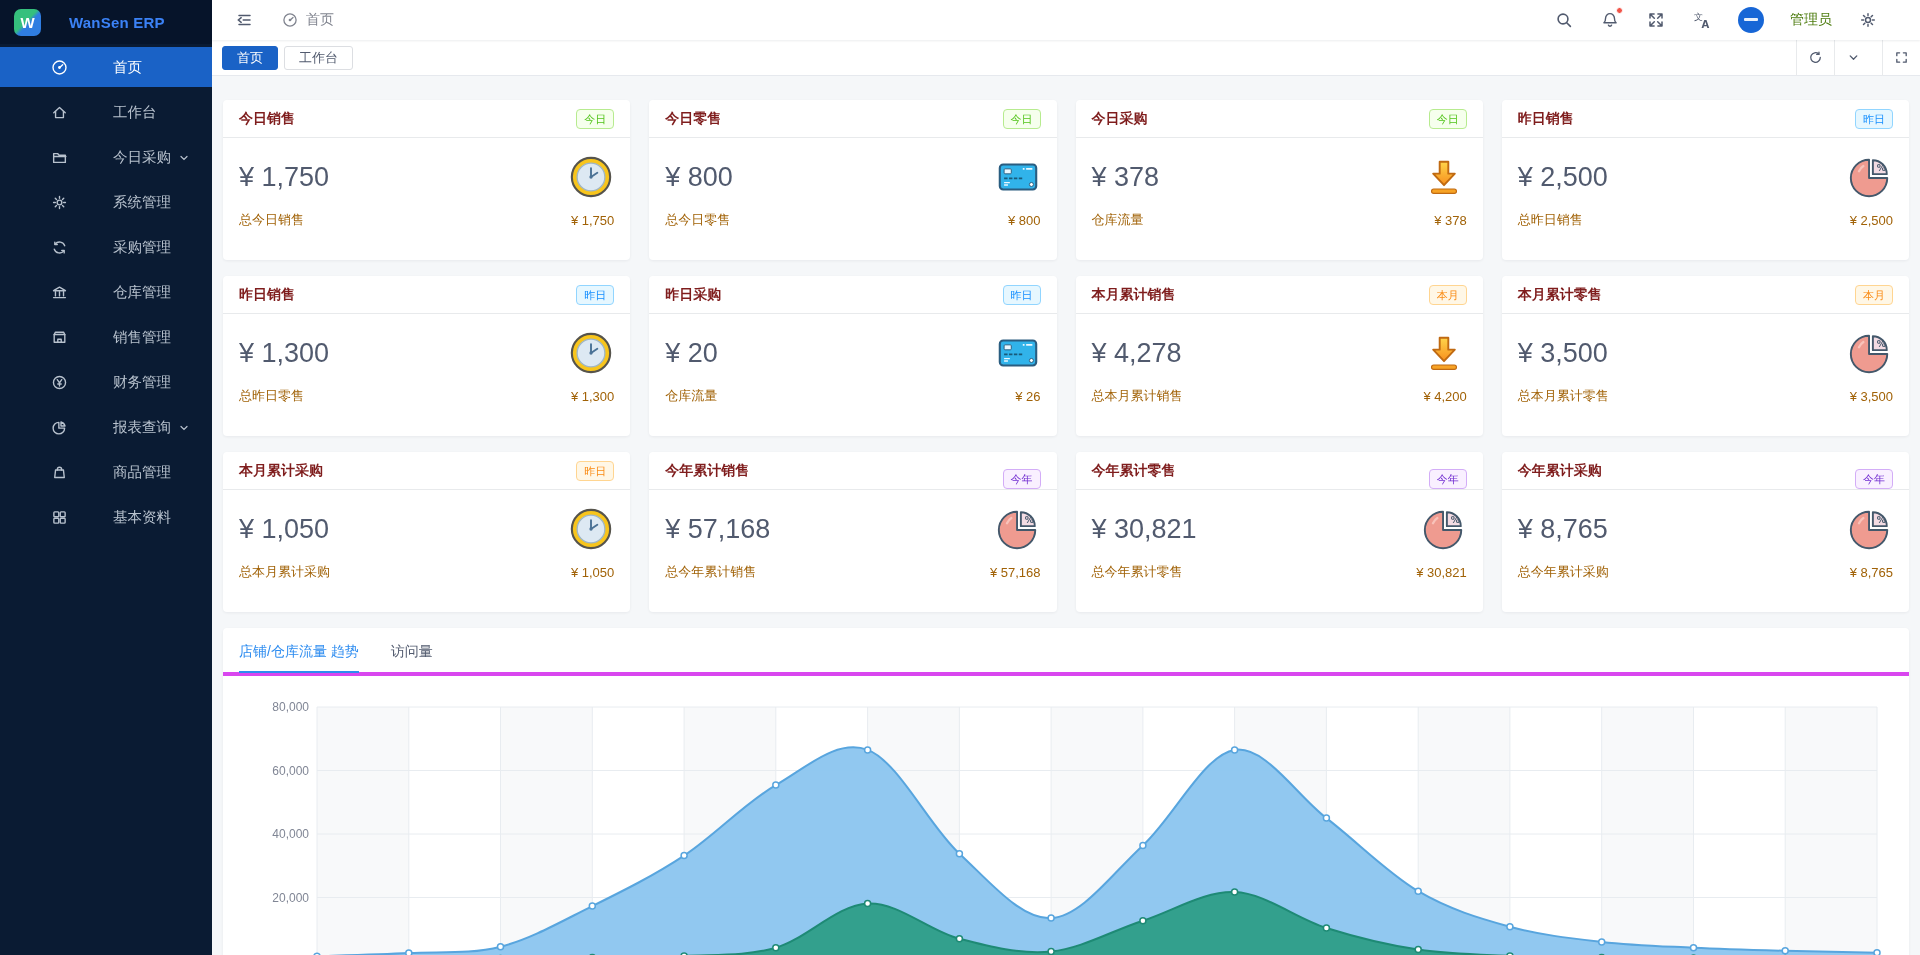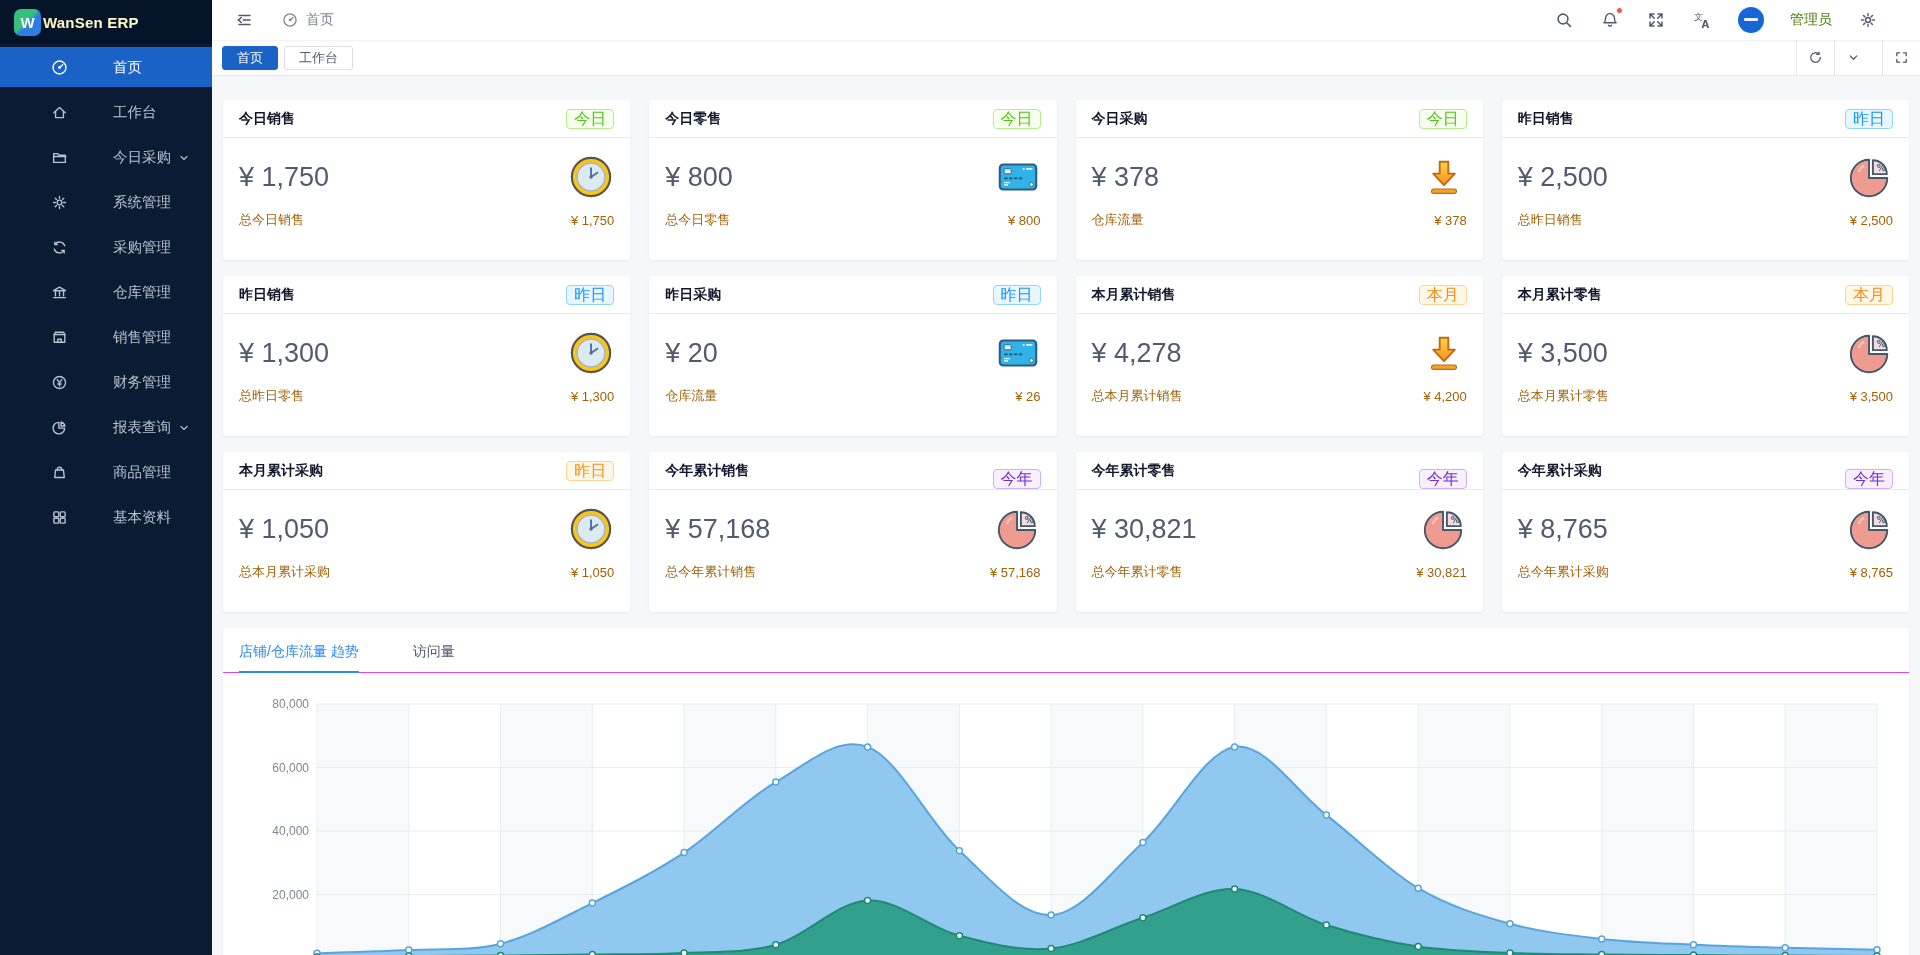--- a/index.html
+++ b/index.html
@@ -4,21 +4,21 @@
 <style>
   * { margin:0; padding:0; box-sizing:border-box; }
   html,body { width:1920px; height:955px; overflow:hidden; }
   body { font-family:"Liberation Sans","DejaVu Sans",sans-serif; font-size:14px; color:#515a6e; background:#f5f7f9; }
   .app { display:flex; width:1920px; height:955px; }
 
   
   .sidebar { width:212px; height:955px; background:#0a1b33; flex:none; }
   .logo-row { height:44px; display:flex; align-items:center; padding-left:14px; background:#06142a; }
   .logo-mark { width:27px; height:27px; border-radius:7px; background:linear-gradient(135deg,#35c07d 45%,#2f7de1 55%); color:#fff; font-weight:bold; font-size:15px; display:flex; align-items:center; justify-content:center; }
-  .logo-text { color:#fef9c3; font-weight:bold; font-size:15px; margin-left:2px; letter-spacing:.2px; }
+  .logo-text { color:#3b82f6; font-weight:bold; font-size:15px; margin-left:28px; letter-spacing:.2px; }
   .menu { padding-top:3px; }
   .menu-item { position:relative; height:40px; margin-bottom:5px; display:flex; align-items:center; padding-left:51px; color:#b8c2ce; cursor:pointer; }
   .menu-item.active { background:#1a62c6; color:#fff; }
   .menu-item .mi-icon { width:22px; height:17px; margin-right:40px; flex:none; display:flex; align-items:center; }
   .menu-item .mi-icon svg { width:17px; height:17px; }
   .menu-item .label { font-size:14.5px; }
   .menu-item .chev { position:absolute; right:22px; top:14px; width:12px; height:12px; }
   .menu-item .chev svg { width:12px; height:12px; }
 
   
@@ -45,35 +45,35 @@
   .page-tab.active { background:#1a62c6; border-color:#1a62c6; color:#fff; }
   .tab-ctrl { width:38px; height:36px; border-left:1px solid #e8eaec; display:flex; align-items:center; justify-content:center; color:#515a6e; cursor:pointer; }
   .tab-ctrl svg { width:15px; height:15px; }
   .tab-ctrl.last { margin-left:10px; }
 
   
   .content { flex:1; padding:24px 11px 0 11px; background:#f5f7f9; overflow:hidden; }
   .cards { display:grid; grid-template-columns:repeat(4,1fr); column-gap:19px; row-gap:16px; }
   .card { background:#fff; border-radius:4px; height:160px; box-shadow:0 1px 3px rgba(0,21,41,.06); }
   .card-head { height:38px; line-height:37px; padding:0 16px; border-bottom:1px solid #e8eaec; display:flex; align-items:center; justify-content:space-between; }
-  .card-title { font-size:14px; font-weight:bold; color:#0f172a; }
-  .badge { font-size:16px; line-height:18px; padding:0 7px; border-radius:4px; border:1px solid; }
+  .card-title { font-size:14px; font-weight:bold; color:#7f1d1d; }
+  .badge { font-size:11px; line-height:18px; padding:0 7px; border-radius:4px; border:1px solid; }
   .badge[data-color="green"]  { color:#52c41a; background:#f6ffed; border-color:#b7eb8f; }
   .badge[data-color="blue"]   { color:#1890ff; background:#e6f7ff; border-color:#91d5ff; }
   .badge[data-color="orange"] { color:#fa8c16; background:#fff7e6; border-color:#ffd591; }
   .badge[data-color="purple"] { color:#722ed1; background:#f9f0ff; border-color:#d3adf7;margin-top:17px; }
   .card-body { display:flex; align-items:center; justify-content:space-between; padding:16px 16px 0 16px; }
   .card-value { font-size:27px; color:#515a6e; }
   .big-icon { width:46px; height:46px; }
   .big-icon svg { width:46px; height:46px; }
   .card-foot { display:flex; align-items:center; justify-content:space-between; padding:11px 16px 0 16px; font-size:13px; color:#a16207; }
 
   
   .chart-card { margin-top:16px; background:#fff; border-radius:4px; height:430px; box-shadow:0 1px 3px rgba(0,21,41,.06); }
-  .chart-tabs { display:flex; gap:54px; padding:15px 16px 0 16px; border-bottom:1px solid #d946ef; }
+  .chart-tabs { display:flex; gap:32px; padding:15px 16px 0 16px; border-bottom:4px solid #d946ef; }
   .chart-tab { font-size:14px; color:#515a6e; padding-bottom:11px; position:relative; cursor:pointer; }
   .chart-tab.active { color:#2d8cf0; }
   .chart-tab.active::after { content:""; position:absolute; left:0; right:0; bottom:-1px; height:2px; background:#2d8cf0; }
   .chart-wrap { padding:8px 0 0 16px; }
 </style>
 </head>
 <body>
 
 <div class="app">
 

